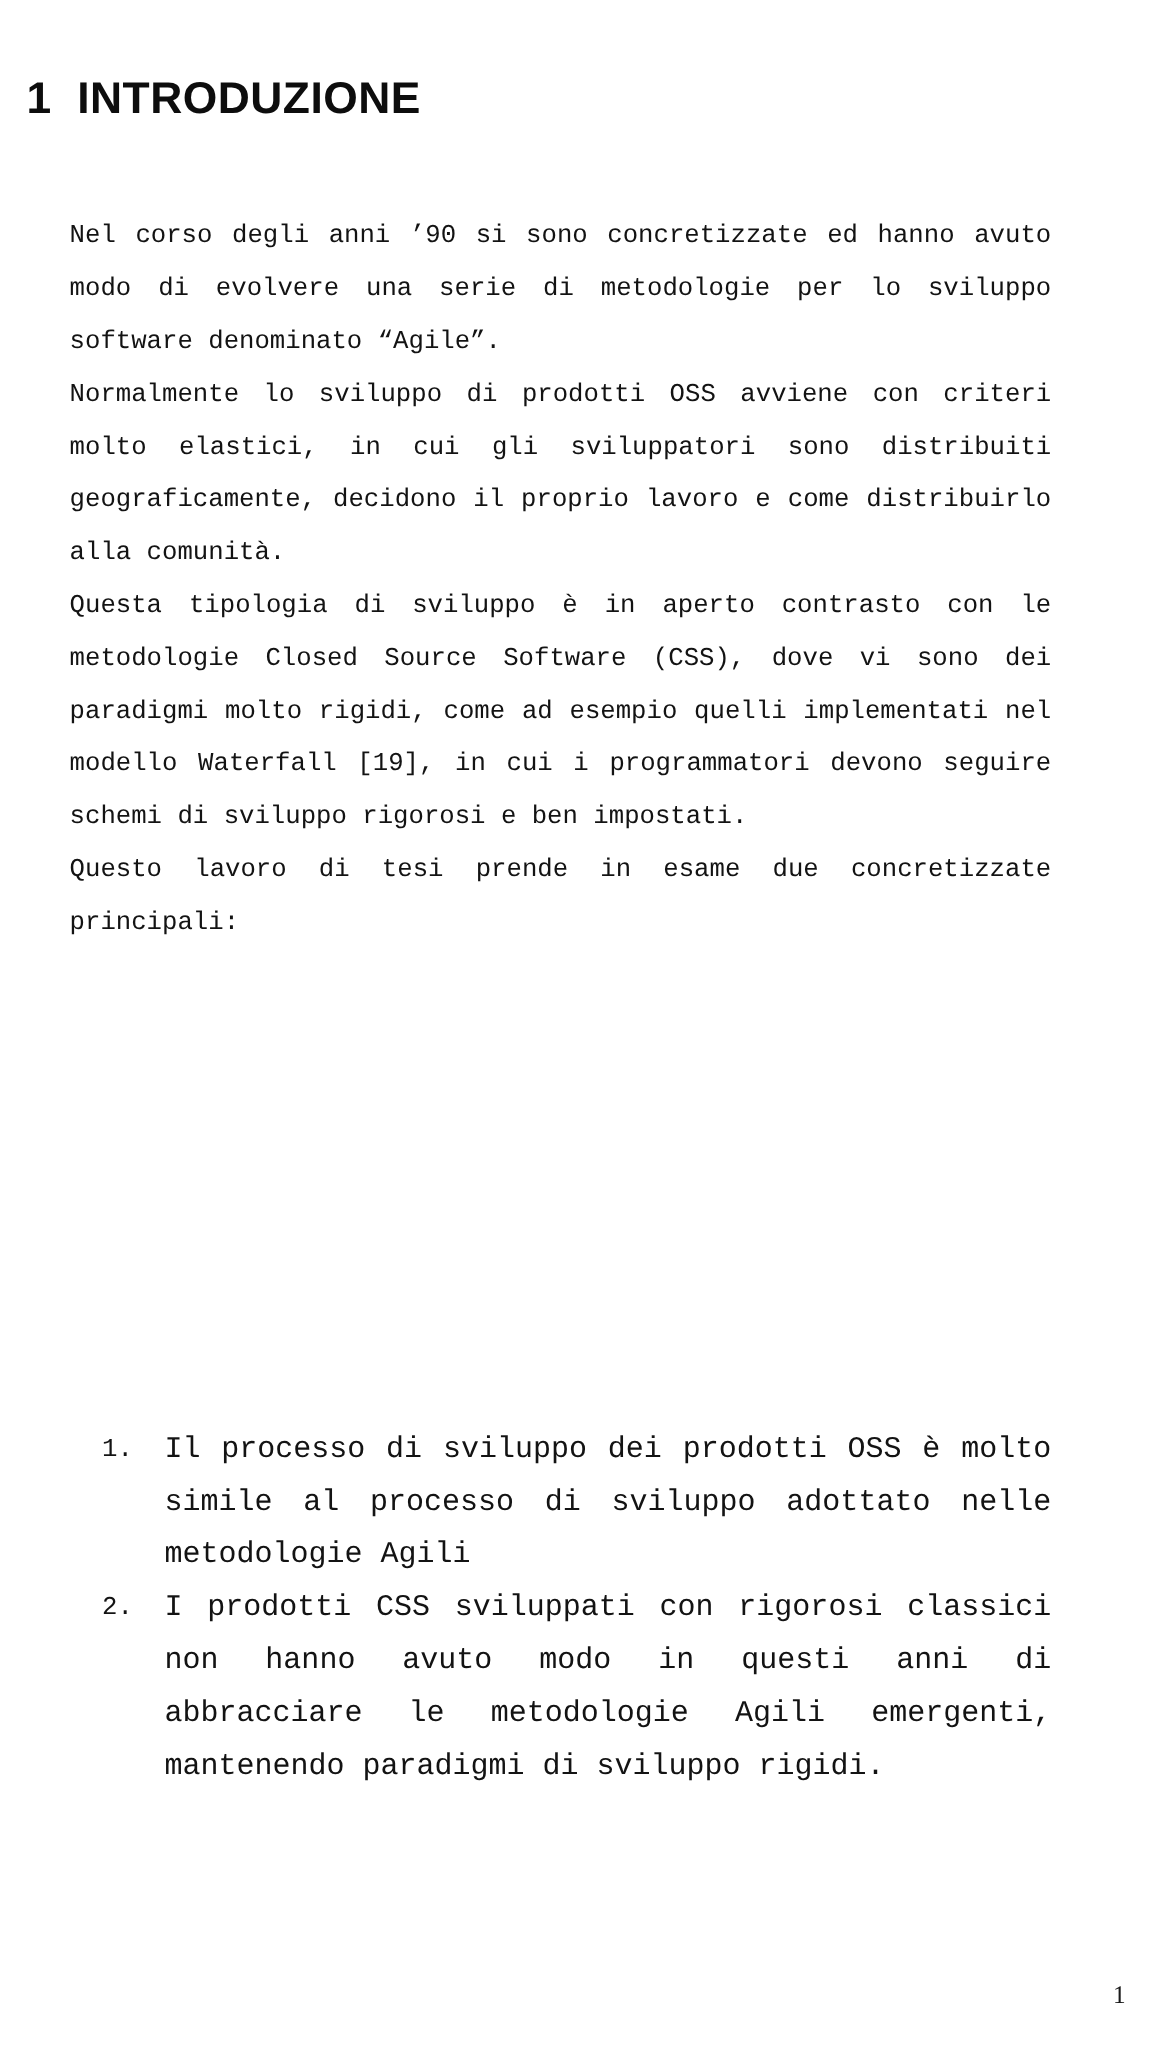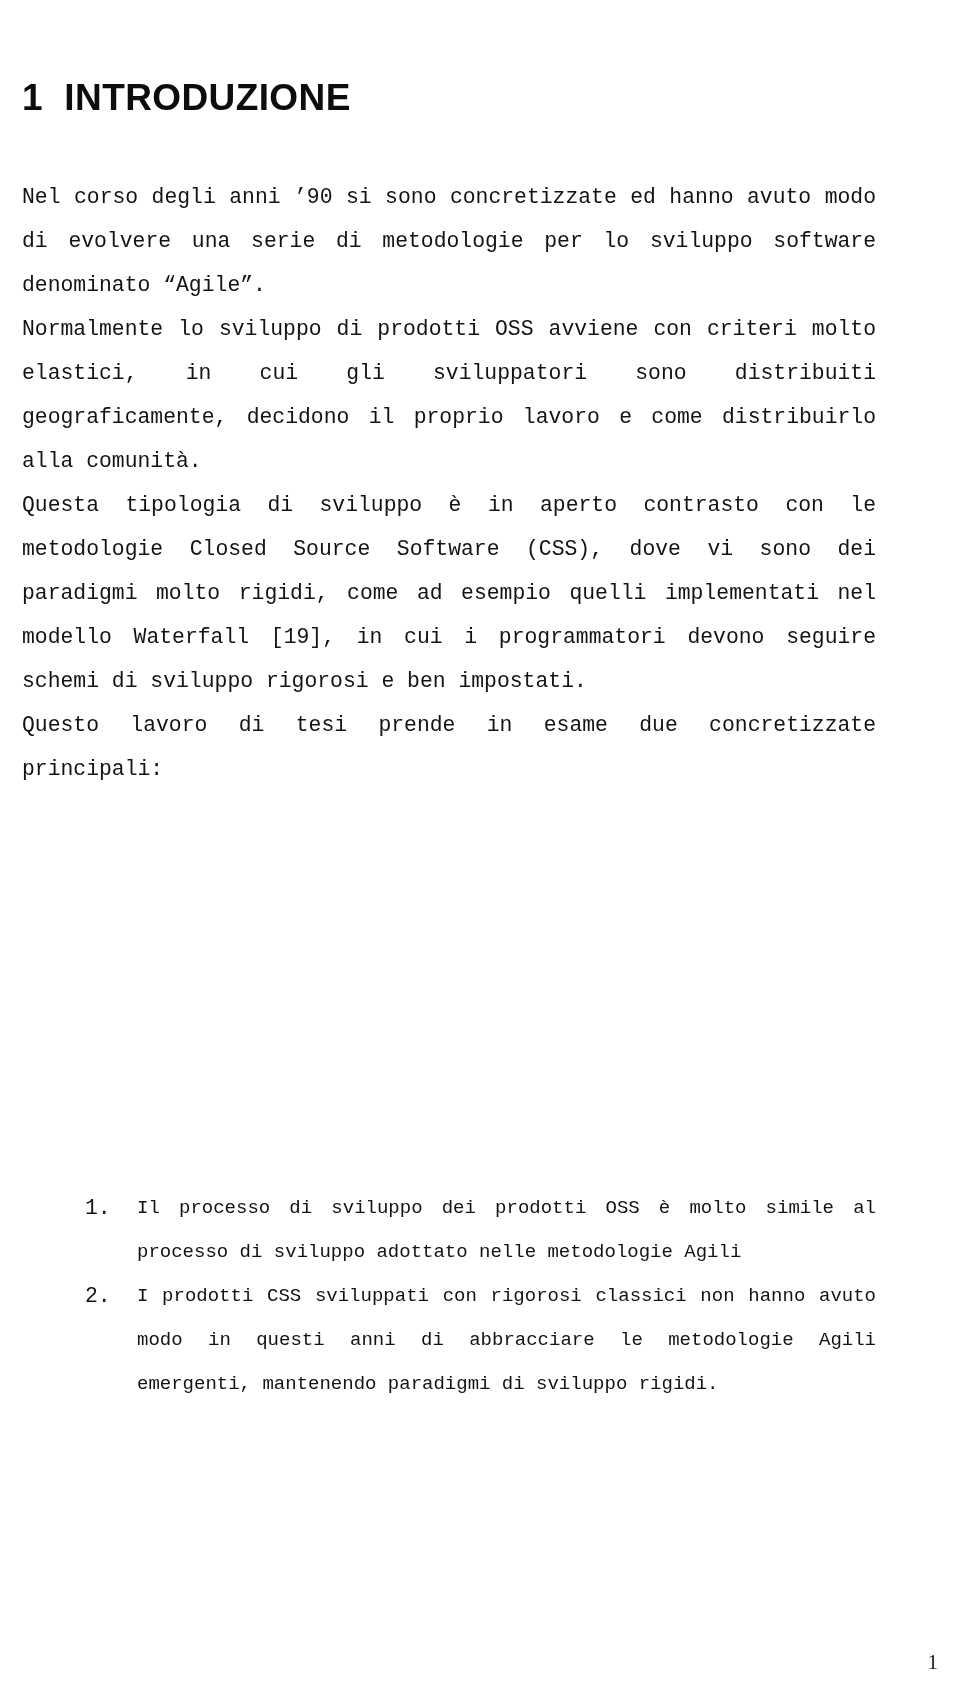--- a/index.html
+++ b/index.html
@@ -29,21 +29,20 @@
     position: absolute;
     left: 22px;
     top: 62px;
     font-family: "Liberation Sans", "DejaVu Sans", sans-serif;
     font-weight: bold;
     font-size: 37px;
     letter-spacing: 0.4px;
     color: #0d0d0d;
     white-space: pre;
     line-height: 1.1;
-    margin-top: 16px;
   }
 
   
   .body-block {
     position: absolute;
     left: 22px;
     top: 175px;
     width: 854px;
   }
 
@@ -51,20 +50,21 @@
     font-size: 21.4px;
     line-height: 44px;
     text-align: justify;
     text-justify: inter-word;
     color: #131313;
     margin: 0;
     letter-spacing: 0px;
   }
   .para.j-left {
     text-align-last: left;
+    margin-left: 36px;
   }
 
   
   .list-block {
     position: absolute;
     left: 22px;
     top: 1186px;
     width: 854px;
   }
   .list-item {
@@ -77,21 +77,21 @@
     width: 52px;
     padding-left: 63px;
     box-sizing: content-box;
     font-size: 21.4px;
     line-height: 44px;
     color: #131313;
     white-space: pre;
   }
   .list-text {
     flex: 1 1 auto;
-    font-size: 19px;
+    font-size: 25px;
     line-height: 44px;
     text-align: justify;
     text-justify: inter-word;
     color: #131313;
   }
   .list-text.j-left { text-align-last: left; }
 
   
   .page-number {
     position: absolute;

